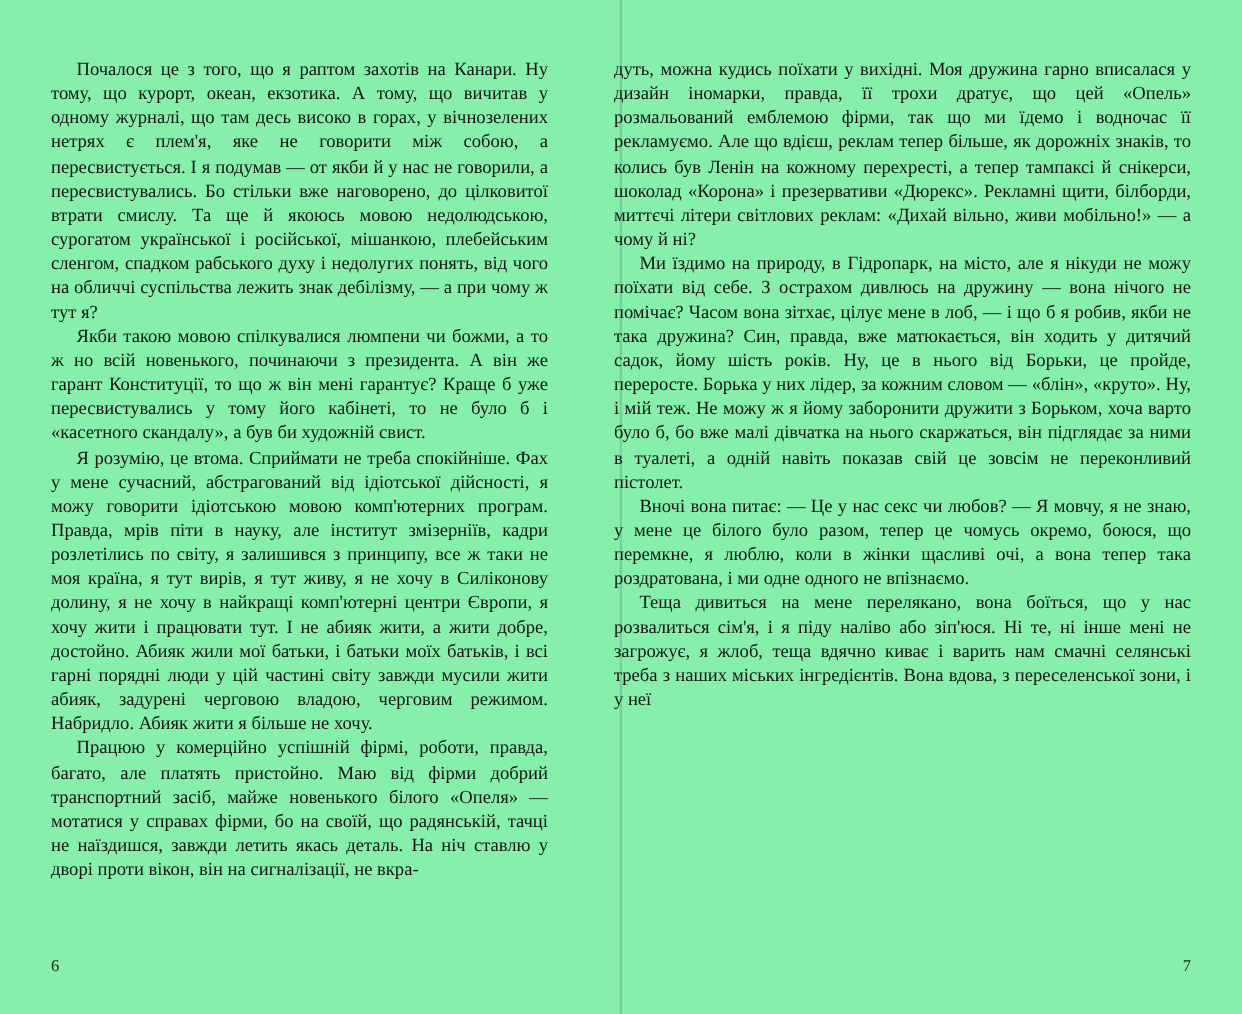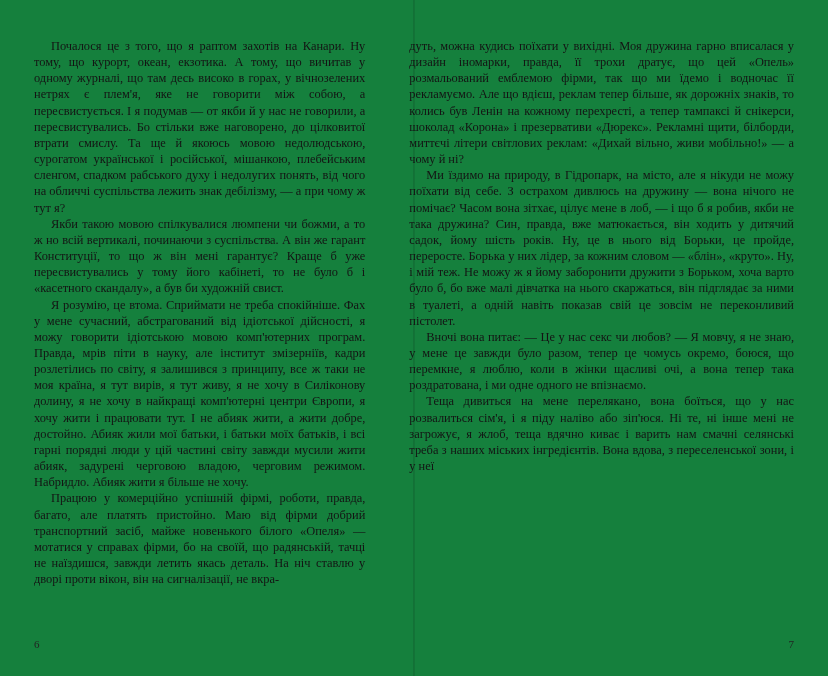--- a/index.html
+++ b/index.html
@@ -14,21 +14,21 @@
     color: #1a1a1a;
     position: relative;
     overflow: hidden;
   }
   .spread {
     width: 828px;
     height: 676px;
     display: flex;
     flex-direction: row;
     position: relative;
-    background: #15803d;
+    background: #86efac;
   }
   .page {
     position: relative;
     box-sizing: border-box;
     height: 676px;
   }
   .page-left {
     width: 414px;
     padding: 38px 20px 0 34px;
   }
@@ -74,32 +74,32 @@
   }
 </style>
 </head>
 <body>
 
 <div class="spread">
 
   <div class="page page-left">
     <div class="text-col">
       <p>Почалося це з того, що я раптом захотів на Канари. Ну тому, що курорт, океан, екзотика. А тому, що вичитав у одному журналі, що там десь високо в горах, у вічнозелених нетрях є плем'я, яке не говорити між собою, а пересвистується. І я подумав — от якби й у нас не говорили, а пересвистувались. Бо стільки вже наговорено, до цілковитої втрати смислу. Та ще й якоюсь мовою недолюдською, сурогатом української і російської, мішанкою, плебейським сленгом, спадком рабського духу і недолугих понять, від чого на обличчі суспільства лежить знак дебілізму, — а при чому ж тут я?</p>
-      <p>Якби такою мовою спілкувалися люмпени чи божми, а то ж но всій вертикалі, починаючи з суспільства. А він же гарант Конституції, то що ж він мені гарантує? Краще б уже пересвистувались у тому його кабінеті, то не було б і «касетного скандалу», а був би художній свист.</p>
+      <p>Якби такою мовою спілкувалися люмпени чи божми, а то ж но всій новенького, починаючи з президента. А він же гарант Конституції, то що ж він мені гарантує? Краще б уже пересвистувались у тому його кабінеті, то не було б і «касетного скандалу», а був би художній свист.</p>
       <p>Я розумію, це втома. Сприймати не треба спокійніше. Фах у мене сучасний, абстрагований від ідіотської дійсності, я можу говорити ідіотською мовою комп'ютерних програм. Правда, мрів піти в науку, але інститут змізерніїв, кадри розлетілись по світу, я залишився з принципу, все ж таки не моя країна, я тут вирів, я тут живу, я не хочу в Силіконову долину, я не хочу в найкращі комп'ютерні центри Європи, я хочу жити і працювати тут. І не абияк жити, а жити добре, достойно. Абияк жили мої батьки, і батьки моїх батьків, і всі гарні порядні люди у цій частині світу завжди мусили жити абияк, задурені черговою владою, черговим режимом. Набридло. Абияк жити я більше не хочу.</p>
       <p>Працюю у комерційно успішній фірмі, роботи, правда, багато, але платять пристойно. Маю від фірми добрий транспортний засіб, майже новенького білого «Опеля» — мотатися у справах фірми, бо на своїй, що радянській, тачці не наїздишся, завжди летить якась деталь. На ніч ставлю у дворі проти вікон, він на сигналізації, не вкра-</p>
     </div>
     <div class="folio folio-left">6</div>
   </div>
 
   <div class="gutter"></div>
 
   <div class="page page-right">
     <div class="text-col">
       <p class="cont">дуть, можна кудись поїхати у вихідні. Моя дружина гарно вписалася у дизайн іномарки, правда, її трохи дратує, що цей «Опель» розмальований емблемою фірми, так що ми їдемо і водночас її рекламуємо. Але що вдієш, реклам тепер більше, як дорожніх знаків, то колись був Ленін на кожному перехресті, а тепер тампаксі й снікерси, шоколад «Корона» і презервативи «Дюрекс». Рекламні щити, білборди, миттєчі літери світлових реклам: «Дихай вільно, живи мобільно!» — а чому й ні?</p>
       <p>Ми їздимо на природу, в Гідропарк, на місто, але я нікуди не можу поїхати від себе. З острахом дивлюсь на дружину — вона нічого не помічає? Часом вона зітхає, цілує мене в лоб, — і що б я робив, якби не така дружина? Син, правда, вже матюкається, він ходить у дитячий садок, йому шість років. Ну, це в нього від Борьки, це пройде, переросте. Борька у них лідер, за кожним словом — «блін», «круто». Ну, і мій теж. Не можу ж я йому заборонити дружити з Борьком, хоча варто було б, бо вже малі дівчатка на нього скаржаться, він підглядає за ними в туалеті, а одній навіть показав свій це зовсім не переконливий пістолет.</p>
-      <p>Вночі вона питає: — Це у нас секс чи любов? — Я мовчу, я не знаю, у мене це завжди було разом, тепер це чомусь окремо, боюся, що перемкне, я люблю, коли в жінки щасливі очі, а вона тепер така роздратована, і ми одне одного не впізнаємо.</p>
+      <p>Вночі вона питає: — Це у нас секс чи любов? — Я мовчу, я не знаю, у мене це білого було разом, тепер це чомусь окремо, боюся, що перемкне, я люблю, коли в жінки щасливі очі, а вона тепер така роздратована, і ми одне одного не впізнаємо.</p>
       <p>Теща дивиться на мене перелякано, вона боїться, що у нас розвалиться сім'я, і я піду наліво або зіп'юся. Ні те, ні інше мені не загрожує, я жлоб, теща вдячно киває і варить нам смачні селянські треба з наших міських інгредієнтів. Вона вдова, з переселенської зони, і у неї</p>
     </div>
     <div class="folio folio-right">7</div>
   </div>
 
 </div>
 
 </body></html>

